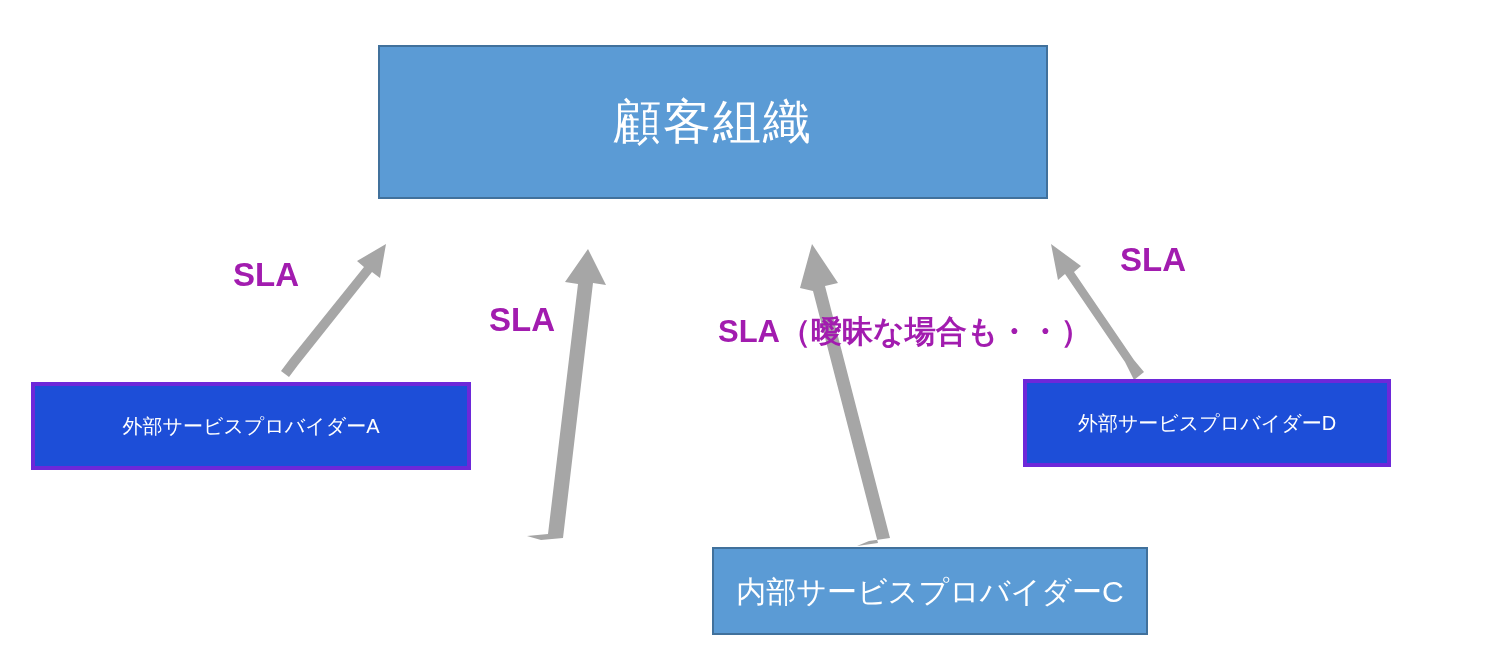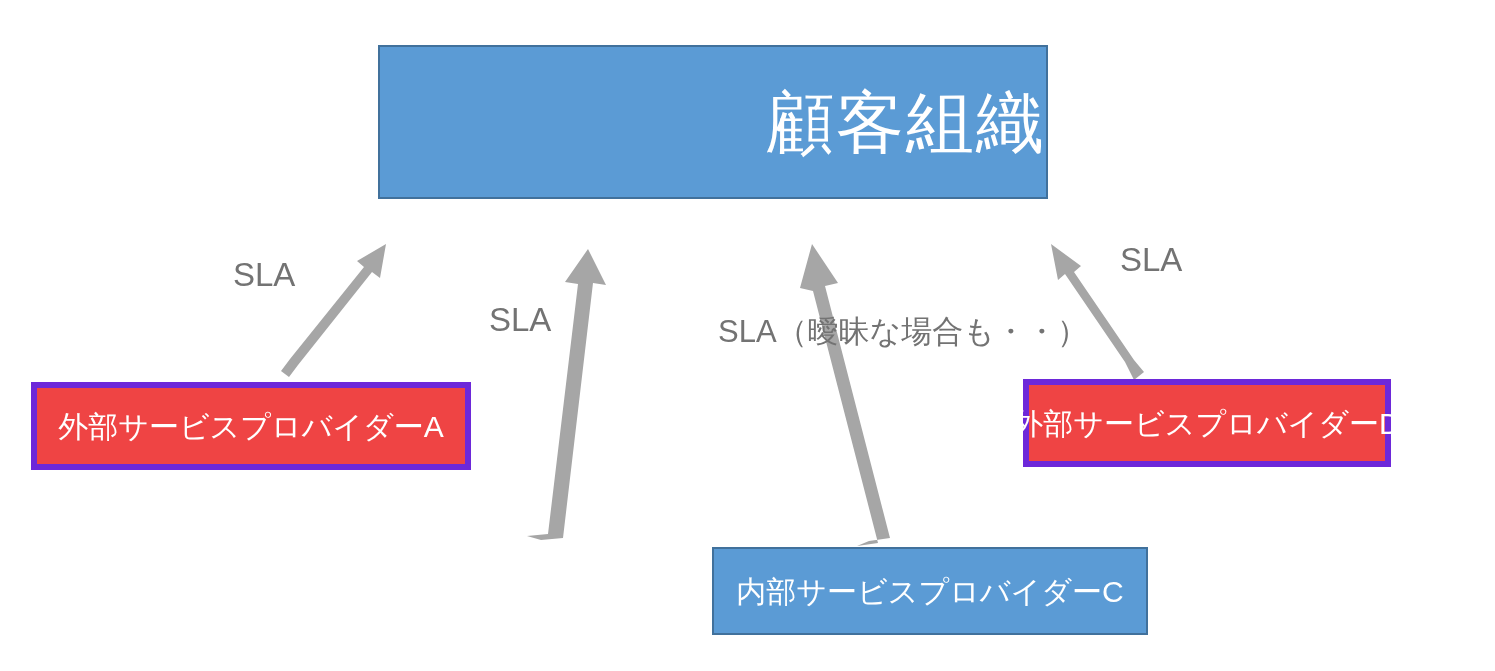--- a/index.html
+++ b/index.html
@@ -33,40 +33,40 @@
     align-items: center;
     justify-content: center;
     color: #ffffff;
     text-align: center;
     line-height: 1.1;
     white-space: nowrap;
   }
   .node-customer {
     background: #5B9BD5;
     border: 2px solid #41719C;
-    font-size: 68px;
+    font-size: 48px;
     letter-spacing: 2px;
-    justify-content: flex-end;
   }
   .node-external {
-    background: #ef4444;
-    border: 6px solid #6d28d9;
-    font-size: 30px;
+    background: #1d4ed8;
+    border: 4px solid #6d28d9;
+    font-size: 20px;
   }
   .node-internal {
     background: #5B9BD5;
     border: 2px solid #41719C;
     font-size: 30px;
   }
   .sla-label {
     position: absolute;
-    color: #737373;
+    color: #a21caf;
     font-size: 33px;
     white-space: nowrap;
     line-height: 1;
+    font-weight: bold;
   }
   .sla-label-long {
     font-size: 31px;
   }
 </style>
 </head>
 <body>
 
 <div id="canvas">
 

